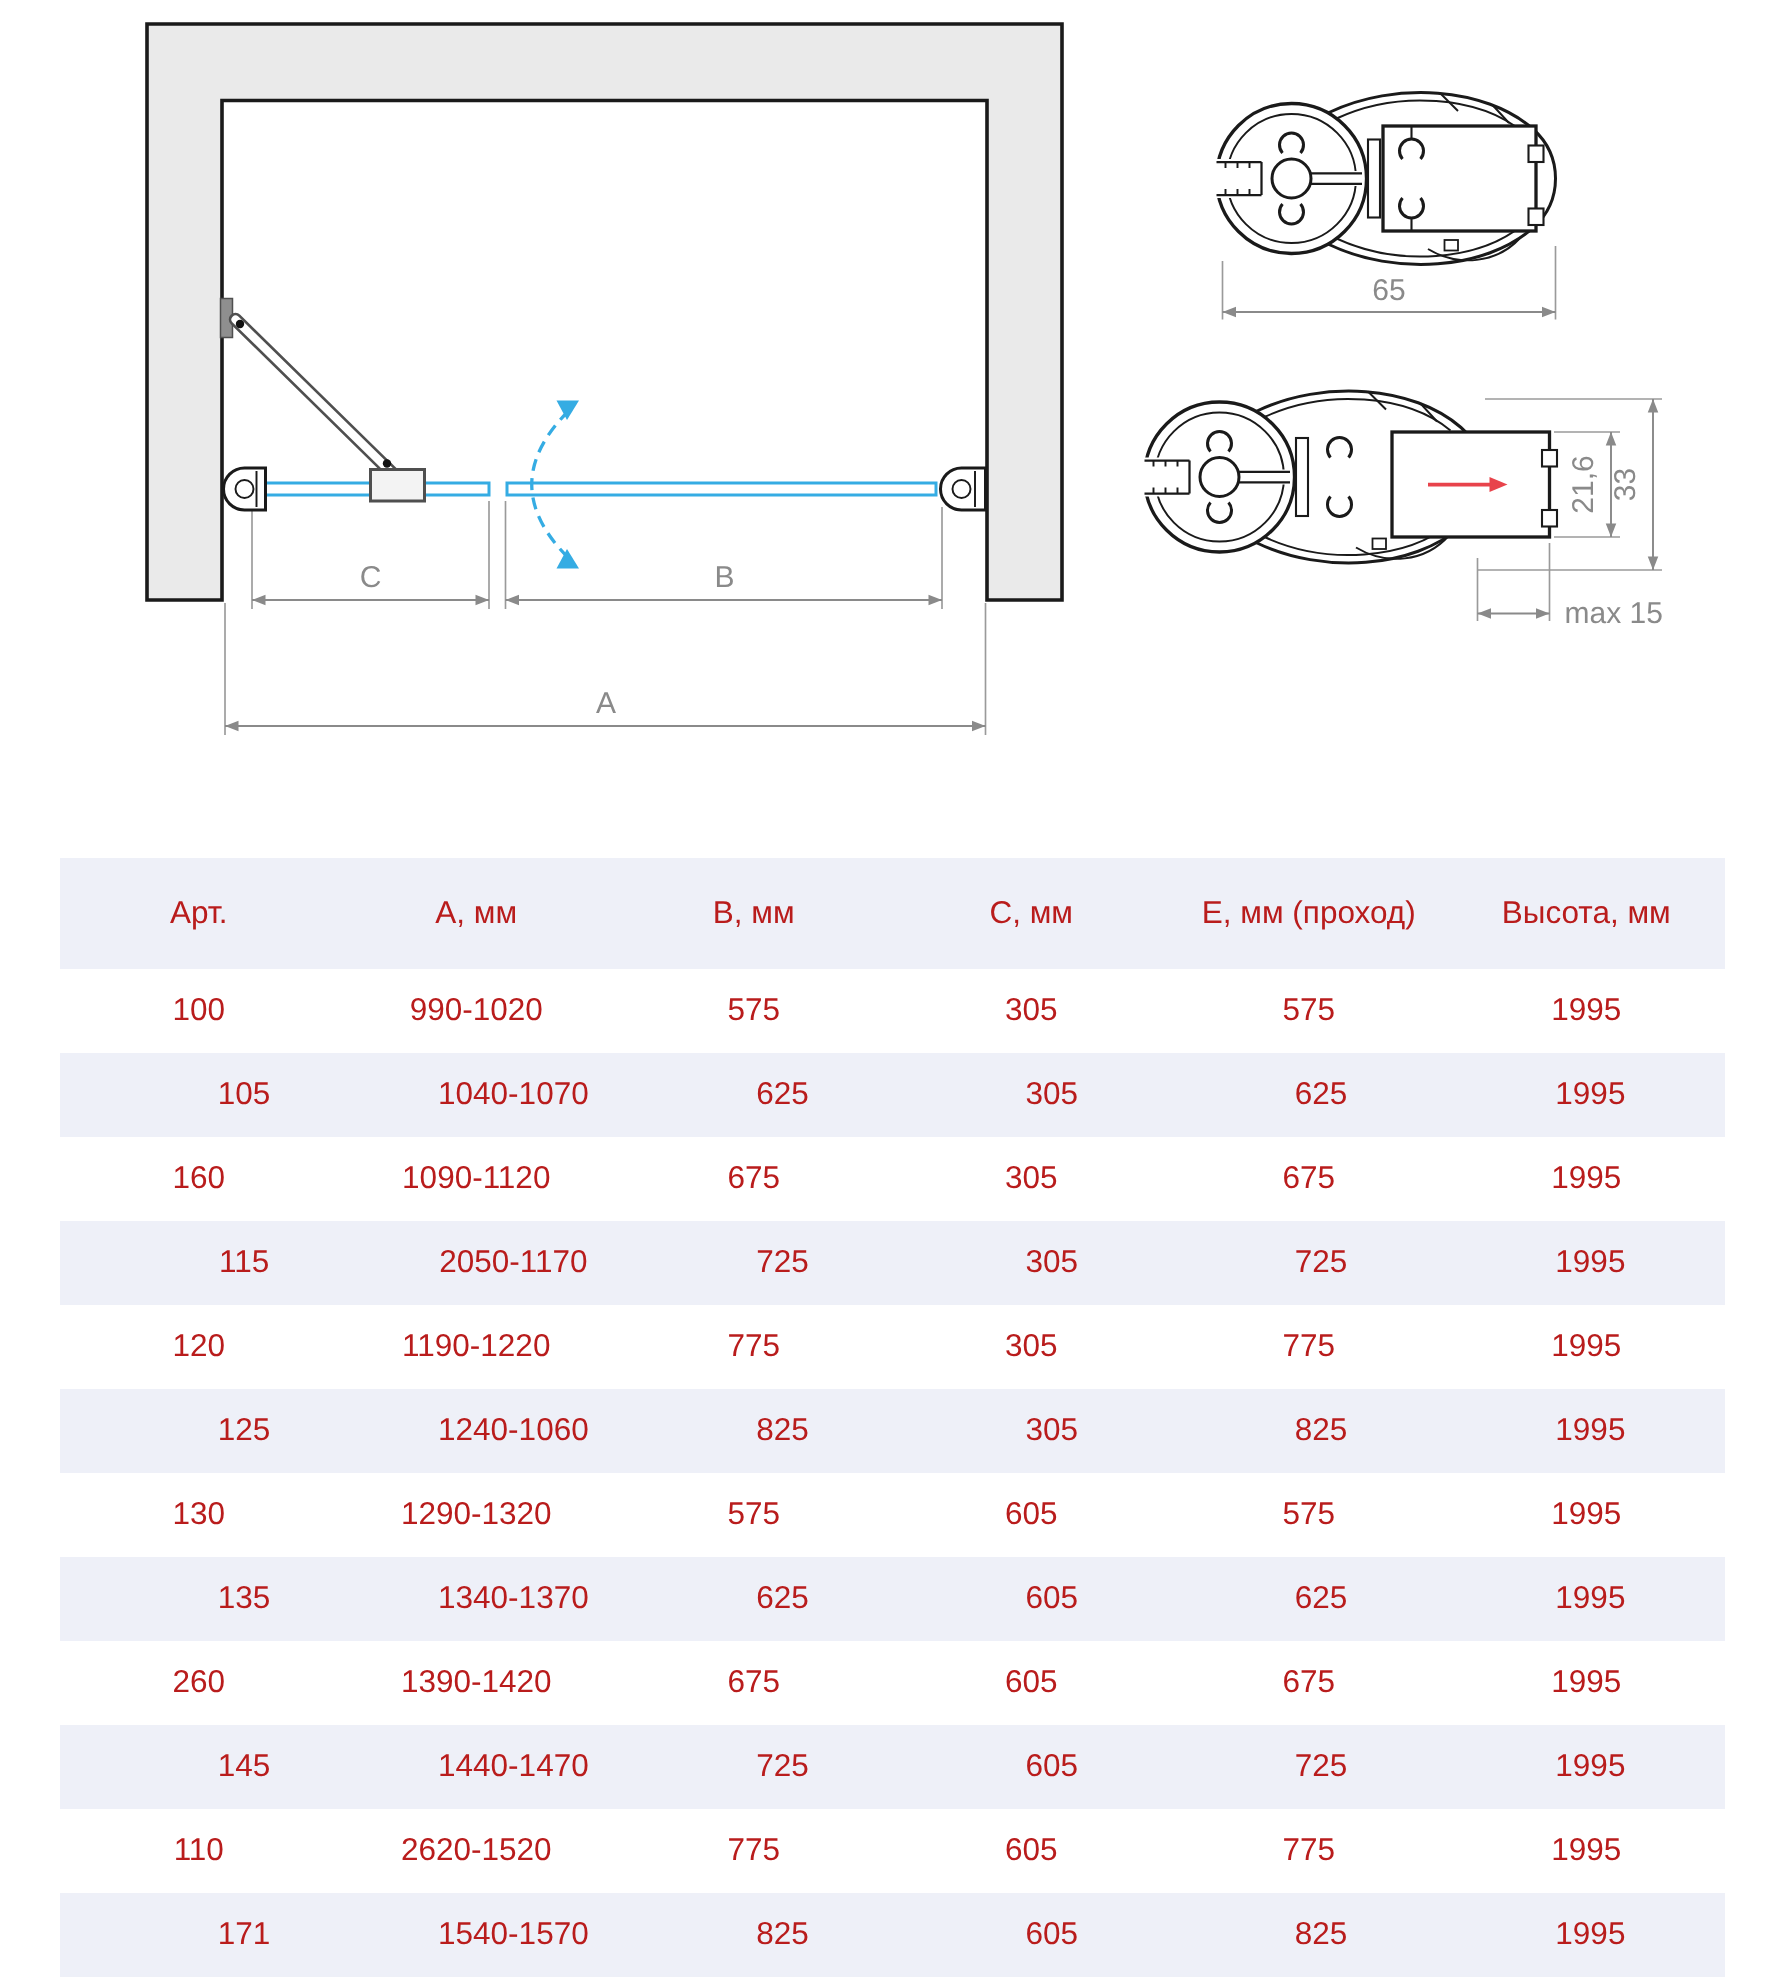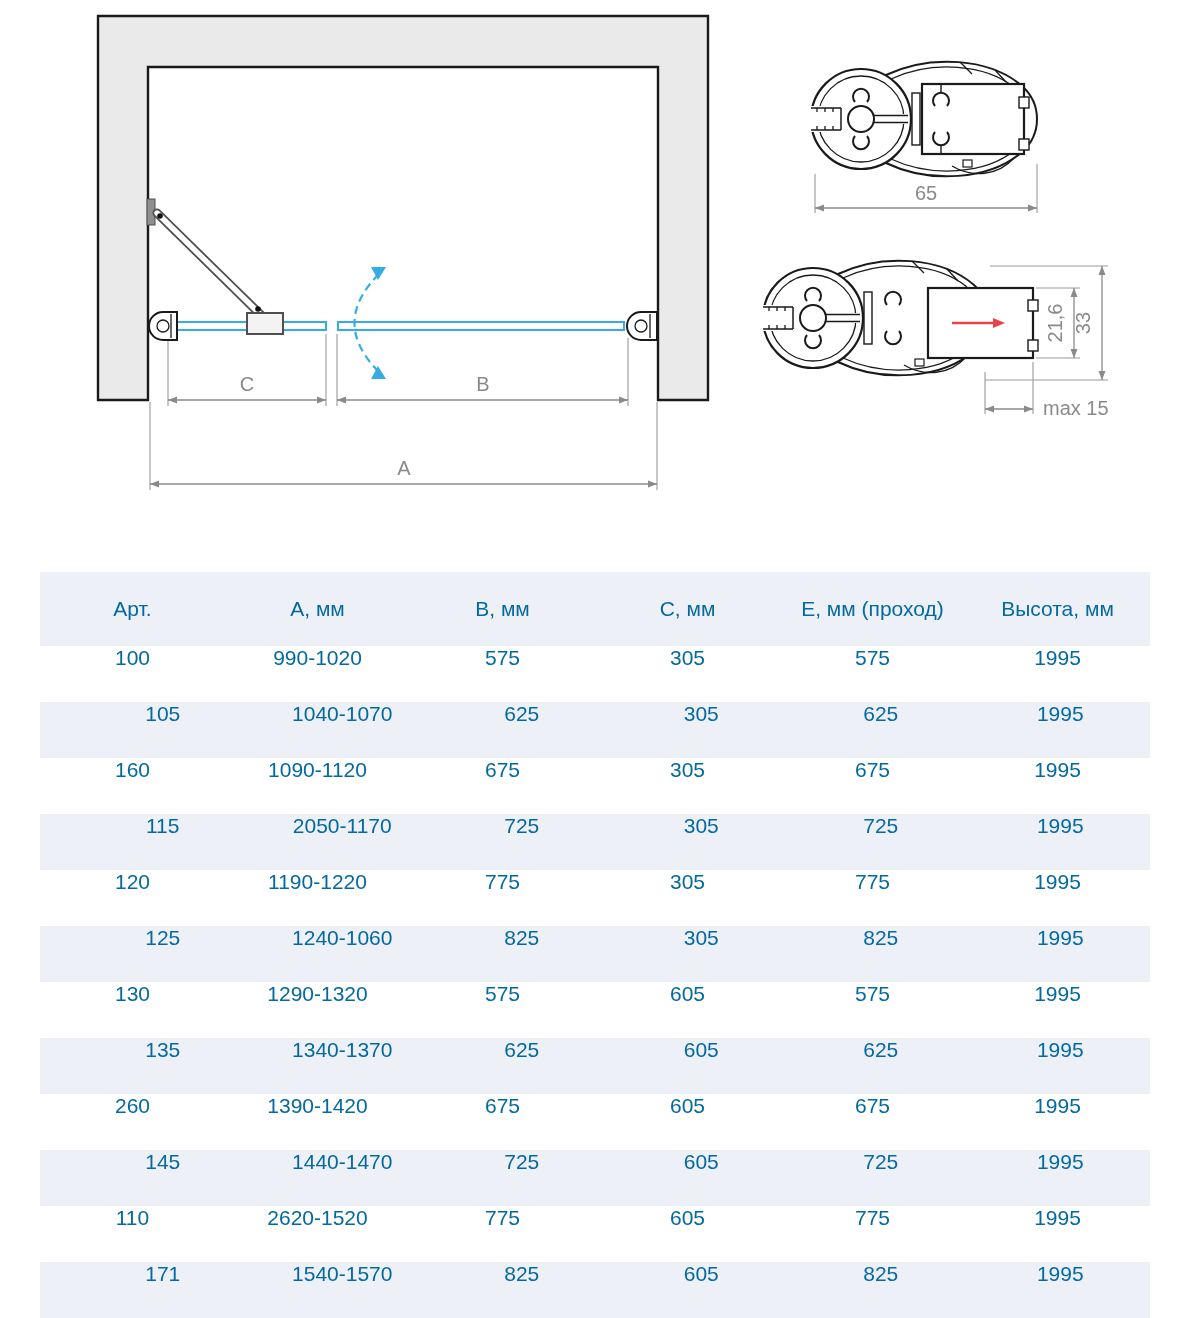--- a/index.html
+++ b/index.html
@@ -1,23 +1,23 @@
 <!DOCTYPE html>
 <html><head>
 <meta charset="utf-8">
 <style>
   html,body{margin:0;padding:0;background:#ffffff;}
   .page{position:relative;width:1187px;height:1318px;background:#fff;overflow:hidden;
         font-family:"Liberation Sans", sans-serif;}
   .diagram-svg{position:absolute;left:0;top:0;}
   .diagram-svg text{font-family:"Liberation Sans", sans-serif;font-size:20px;fill:#8a8a8a;}
-  .spec-table{position:absolute;left:40px;top:572px;width:1110px;color:#0369a1;font-size:21px;}
+  .spec-table{position:absolute;left:40px;top:572px;width:1110px;color:#b91c1c;font-size:21px;}
   .thead{display:flex;height:74px;background:#eef0f8;align-items:center;font-weight:500;}
   .th,.td{width:185px;text-align:center;}
-  .tr{display:flex;height:56px;}
+  .tr{display:flex;height:56px;align-items:center;}
   .tr.alt{background:#eef0f8;padding-left:33px;}
 </style>
 </head>
 <body>
 
 <div class="page">
 
 <svg class="diagram-svg" width="1187" height="540" viewBox="0 0 1187 540" xmlns="http://www.w3.org/2000/svg">
   <defs>
     <g id="pcirc">

